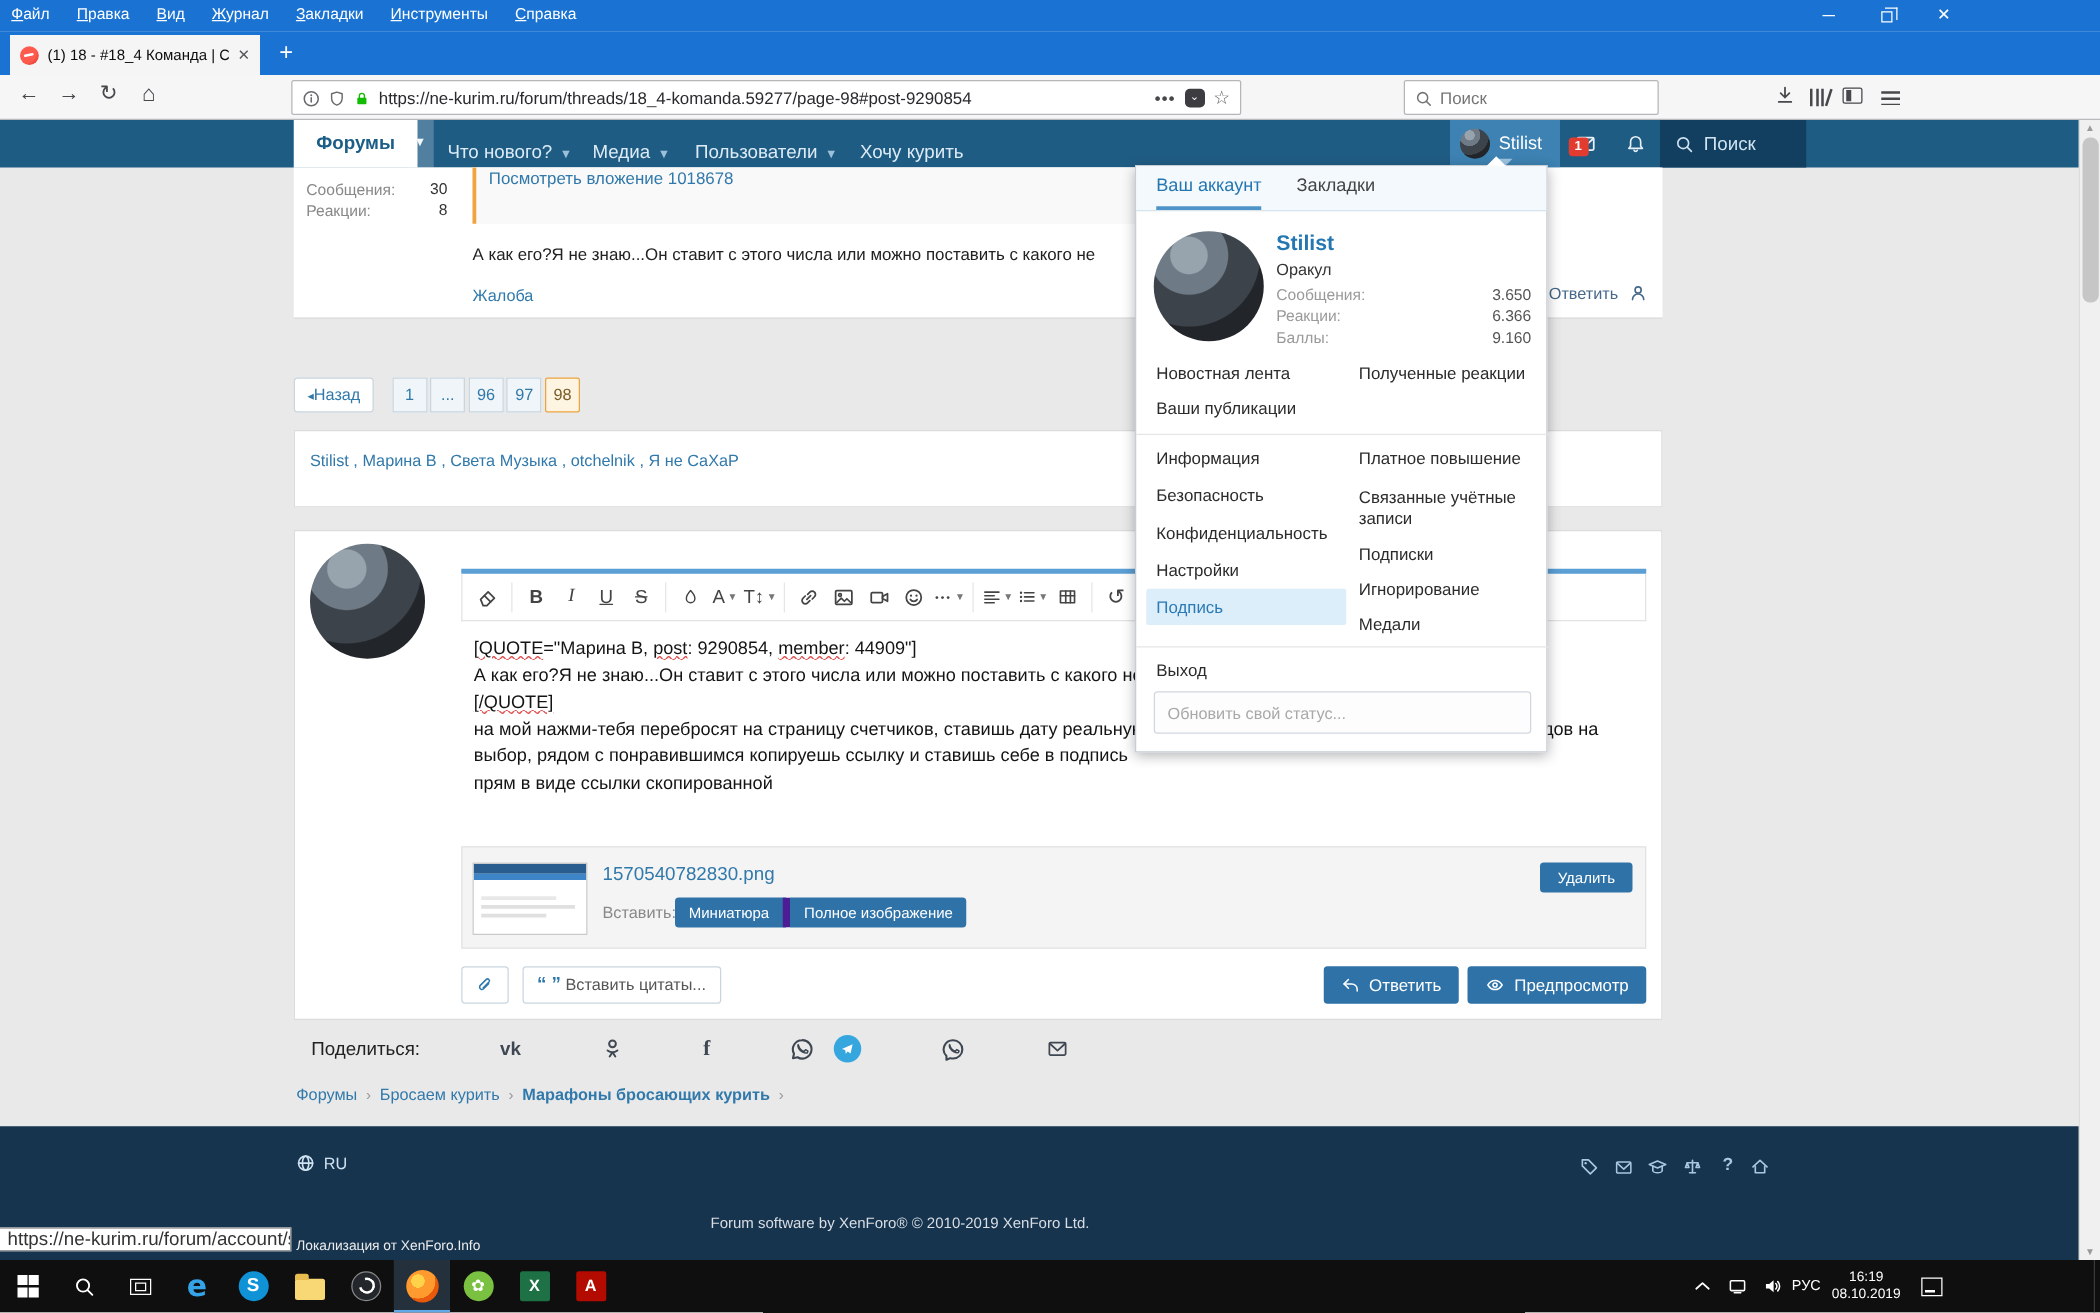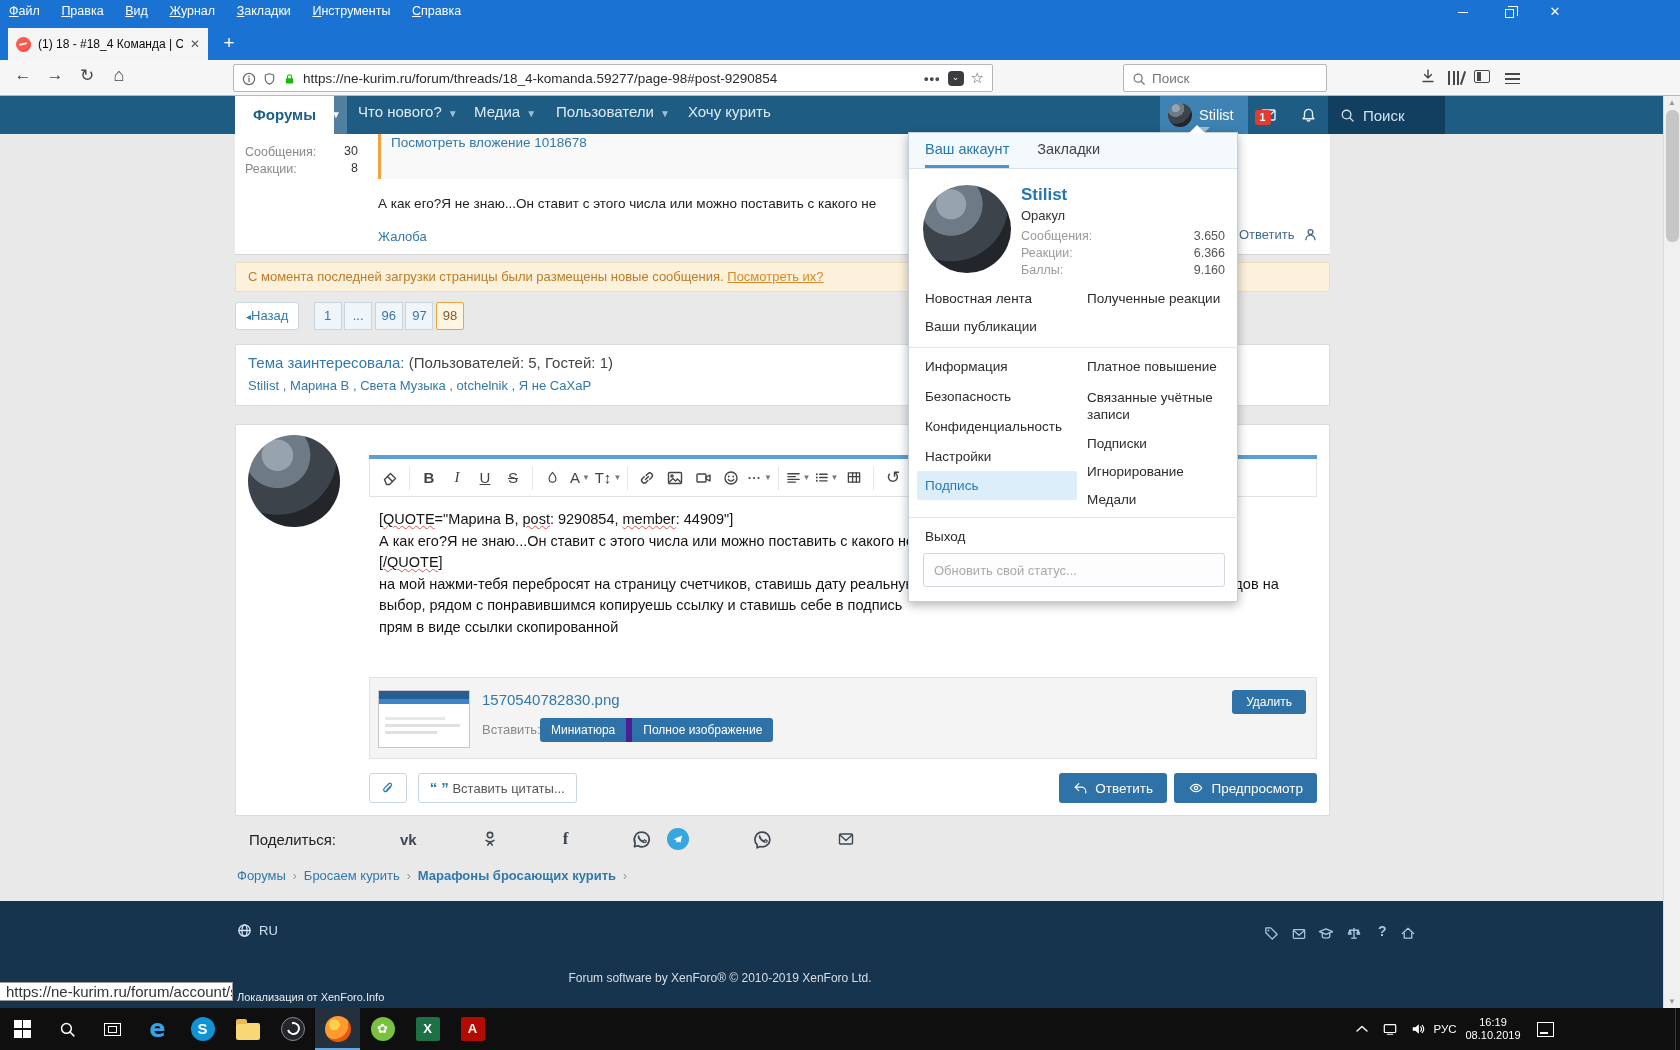--- a/index.html
+++ b/index.html
@@ -41,21 +41,21 @@
   .sidebar-ic { display:inline-block; width:16px; height:13px; border:1.5px solid #47474c; border-radius:2px; position:relative; }
   .sidebar-ic::before { content:""; position:absolute; left:2px; top:1px; bottom:1px; width:4px; background:#47474c; }
   .hamb { display:inline-block; width:15px; }
   .hamb span { display:block; height:1.8px; background:#47474c; margin:3px 0; }
 
   
   #page { position:absolute; left:0; top:96px; width:1680px; height:912px; background:#e9e9e9; overflow:hidden; }
 
   
   #fnav { position:absolute; left:0; top:0; width:1680px; height:38px; background:#1f5c84; }
-  .fnav-item { position:absolute; top:0; height:38px; line-height:32px; color:#dcebf6; font-size:15px; white-space:nowrap; }
+  .fnav-item { position:absolute; top:0; height:38px; line-height:52px; color:#dcebf6; font-size:15px; white-space:nowrap; }
   .fnav-caret { color:#9cc0da; font-size:10px; margin-left:6px; }
   #fnav-forums { position:absolute; left:235px; top:0; height:38px; background:#fff; color:#1b5e87; font-weight:bold; font-size:15px; line-height:38px; padding:0 18px; }
   #fnav-forums-caret { position:absolute; left:325px; top:0; width:22px; height:38px; background:rgba(255,255,255,.22); color:#f2f8fc; text-align:center; line-height:38px; font-size:10px; }
   #user-tab { position:absolute; left:1160px; top:0; width:88px; height:38px; background:#3d82b2; display:flex; align-items:center; padding:0 8px; gap:7px; color:#fff; font-size:14.5px; }
   #user-tab-arrow { position:absolute; left:1196px; top:31px; width:0; height:0; border-left:7px solid transparent; border-right:7px solid transparent; border-top:7px solid #9cc3e0; }
   .fnav-btn { position:absolute; top:0; width:40px; height:38px; color:#e8f1f8; display:flex; align-items:center; justify-content:center; }
   #badge { position:absolute; left:-4px; top:3px; min-width:16px; height:15px; background:#e23c30; border-radius:3px; color:#fff; font-size:10.5px; font-weight:bold; line-height:15px; text-align:center; padding:0 3px; }
   #fnav-search { position:absolute; left:1328px; top:0; width:117px; height:38px; background:#123f5f; color:#cfe3f2; display:flex; align-items:center; gap:8px; padding:0 12px; font-size:15px; }
 
   
@@ -301,38 +301,32 @@
         </svg>
       <span>Ответить</span>
     </span>
     <span style="position:absolute; left:1068px; top:92px; color:#46688a">
       <svg width="15" height="15" viewBox="0 0 16 16">
           <circle cx="8" cy="5.3" r="2.6"></circle>
           <path d="M3.2 13.5a4.8 4.8 0 0 1 9.6 0"></path>
         </svg></span>
   </div>
 
-  <div class="block" id="notice-bar">
-    <span>С момента последней загрузки страницы были размещены новые сообщения.</span>
-    <a href="#">Посмотреть их?</a>
-  </div>
 
   <div class="block" id="pager">
     <span class="pg-btn"><span style="font-size:10px">◂</span><span>Назад</span></span>
     <span style="display:inline-block; width:8px"></span>
     <span class="pg-num">1</span>
     <span class="pg-num">...</span>
     <span class="pg-num">96</span>
     <span class="pg-num">97</span>
     <span class="pg-num active">98</span>
   </div>
 
   <div class="block" id="interested">
-    <h3><span class="t">Тема заинтересовала:</span>
-        <span class="m">(Пользователей: 5, Гостей: 1)</span></h3>
     <div class="users">
       <a class="blue" href="#">Stilist</a><span> , </span><a class="blue" href="#">Марина В</a><span> , </span><a class="blue" href="#">Света Музыка</a><span> , </span><a class="blue" href="#">otchelnik</a><span> , </span><a class="blue" href="#">Я не СаХаР</a>
     </div>
   </div>
 
   <div class="block" id="editor-card">
     <span class="photo" style="position:absolute; left:12px; top:10px; width:92px; height:92px"></span>
     <div id="editor-zone">
       <div id="ed-topbar"></div>
       <div id="ed-toolbar">

